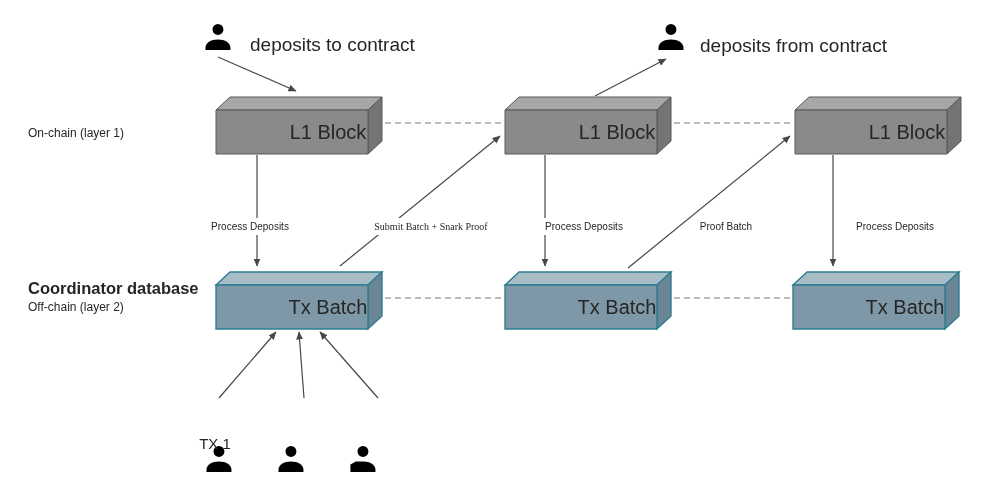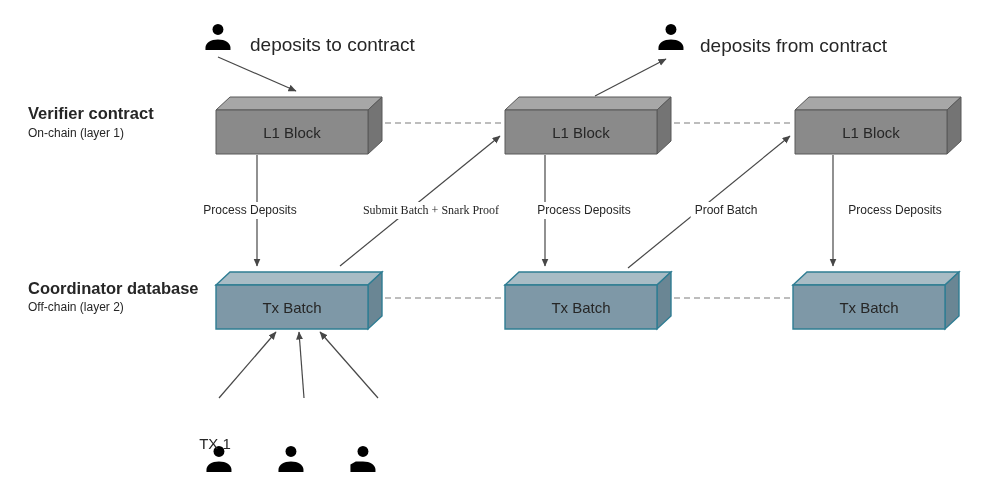--- a/index.html
+++ b/index.html
@@ -6,27 +6,28 @@
   .stage{
     position:relative;width:987px;height:495px;background:#ffffff;overflow:hidden;
     font-family:"Liberation Sans",sans-serif;color:#262626;
   }
   .layer{position:absolute;left:0;top:0;}
   .lbl{position:absolute;white-space:nowrap;color:#262626;}
   .side-title{font-size:16.5px;font-weight:bold;line-height:19px;}
   .side-sub{font-size:12px;line-height:19px;}
   .caption{font-size:19px;}
   .edge-label{
-    font-size:12px;background:#ffffff;padding:0 4px;line-height:17px;
+    font-size:10px;background:#ffffff;padding:0 4px;line-height:17px;
     transform:translateX(-50%);
+    margin-top:16px;
   }
   .tx-label{font-size:15px;transform:translateX(-50%);}
   .box-label{
     position:absolute;width:152px;height:44px;display:flex;align-items:center;justify-content:center;
-    font-size:15px;color:#262626;
+    font-size:20px;color:#262626;padding-left:36px;
   }
   .arrow-line{stroke:#474747;stroke-width:1.2;fill:none;}
   .dash-line{stroke:#a8a8a8;stroke-width:1.4;fill:none;stroke-dasharray:6 4;}
   .l1-poly{stroke:#585858;stroke-width:1;}
   .tx-poly{stroke:#2f7d93;stroke-width:1.4;}
   .person{fill:#000000;}
 </style>
 </head>
 <body>
 
@@ -102,21 +103,20 @@
     <g class="person" transform="translate(275,444) scale(1.33)">
       <circle cx="12" cy="5.6" r="4.1"></circle>
       <path d="M2.6,21 L2.6,19.4 C2.6,15.5 6.6,13.1 12,13.1 C17.4,13.1 21.4,15.5 21.4,19.4 L21.4,21 Z"></path>
     </g>
     <g class="person" transform="translate(347,444) scale(1.33)">
       <circle cx="12" cy="5.6" r="4.1"></circle>
       <path d="M2.6,21 L2.6,15.5 6.6,13.1 12,13.1 C17.4,13.1 21.4,15.5 21.4,19.4 L21.4,21 Z"></path>
     </g>
   </svg>
 
-  <div class="lbl side-title" style="left:28px;top:104px;">Verifier contract</div>
   <div class="lbl side-sub" style="left:28px;top:124px;">On-chain (layer 1)</div>
   <div class="lbl side-title" style="left:28px;top:279px;">Coordinator database</div>
   <div class="lbl side-sub" style="left:28px;top:298px;">Off-chain (layer 2)</div>
 
   <div class="lbl caption" style="left:250px;top:34px;">deposits to contract</div>
   <div class="lbl caption" style="left:700px;top:35px;">deposits from contract</div>
 
   <div class="box-label" style="left:216px;top:110px;">L1 Block</div>
   <div class="box-label" style="left:505px;top:110px;">L1 Block</div>
   <div class="box-label" style="left:795px;top:110px;">L1 Block</div>

